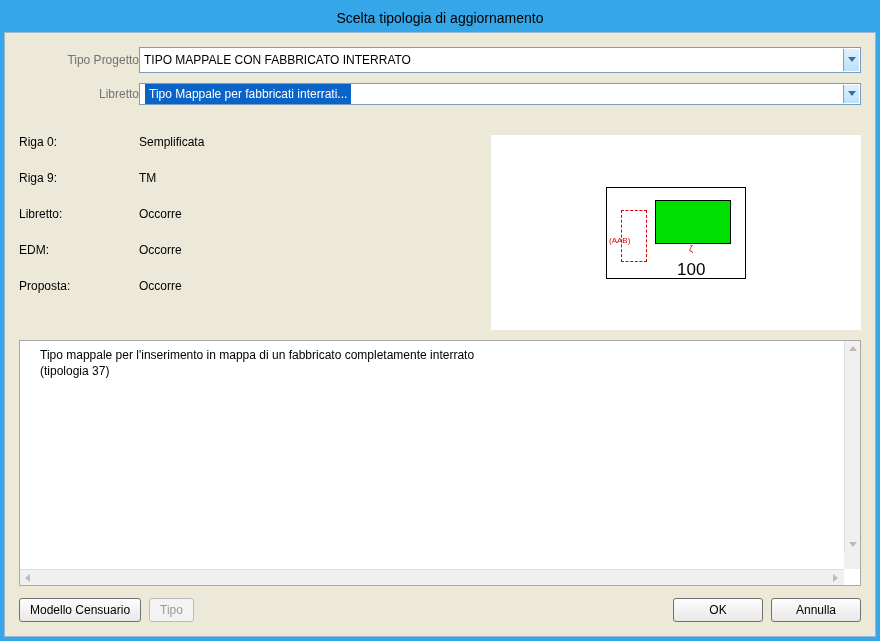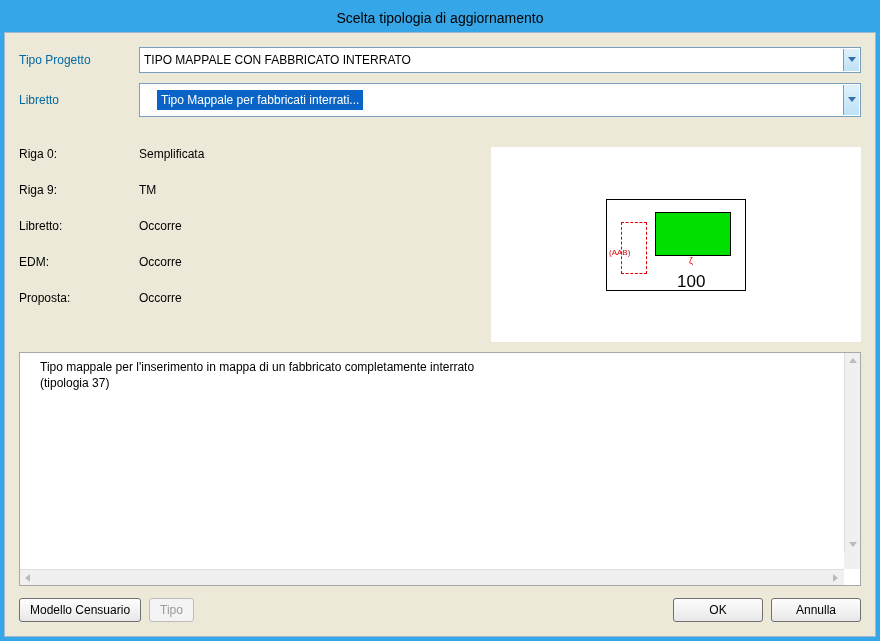--- a/index.html
+++ b/index.html
@@ -34,21 +34,22 @@
       display: flex;
       flex-direction: column;
     }
     .row {
       display: flex;
       align-items: center;
       margin-bottom: 10px;
     }
     .row-label {
       width: 120px;
-      color: #0369a1;
+      color: #737373;
+      text-align: right;
     }
     .combo {
       flex: 1;
       height: 22px;
       border: 1px solid #7a9ebd;
       background: #fff;
       position: relative;
       display: flex;
       align-items: center;
       padding: 12px 4px;
@@ -61,21 +62,21 @@
       bottom: 1px;
       width: 16px;
       background: linear-gradient(#dff1fb, #bde2f7);
       border-left: 1px solid #7a9ebd;
       display: flex;
       align-items: center;
       justify-content: center;
     }
     .combo-arrow svg { display: block; }
     .combo.highlighted {
-      padding: 16px;
+      padding: 4px;
     }
     .combo.highlighted .sel-text {
       background: #0a63c6;
       color: #fff;
       padding: 2px 4px;
       margin: 1px;
       line-height: 16px;
     }
     .combo .plain-text {
       color: #000;

